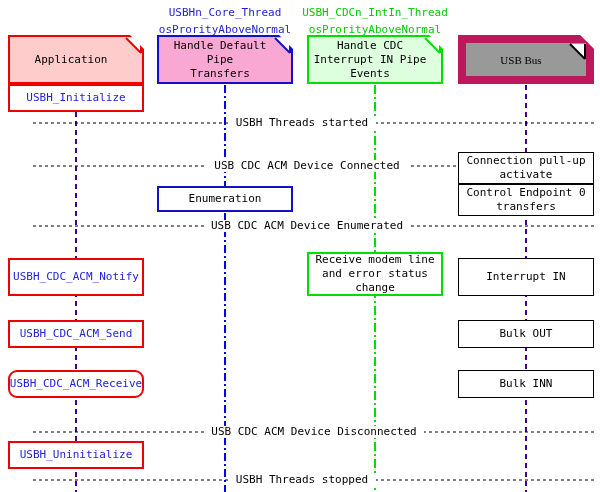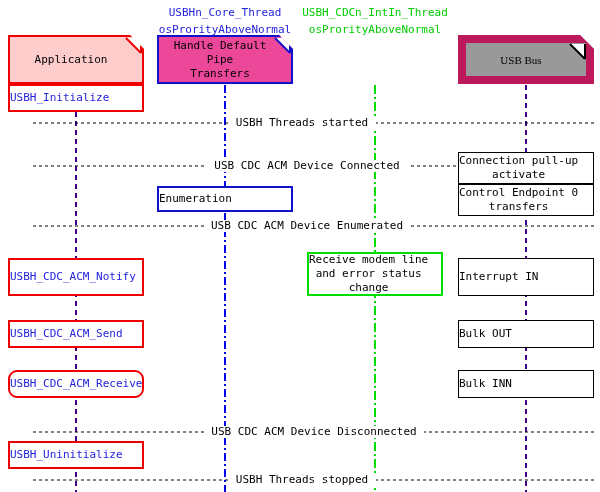--- a/index.html
+++ b/index.html
@@ -26,21 +26,21 @@
     text-align:center;line-height:14px;font-size:11px;
     white-space:pre-line;
     padding:2px 14px 2px 4px;
   }
   .note .fold{position:absolute;right:-1px;top:-1px;}
 
   
   .abox{
     position:absolute;box-sizing:border-box;border:1px solid #000;
     background:#ffffff;
-    display:flex;align-items:center;justify-content:flex-start;
+    display:flex;align-items:center;justify-content:center;
     text-align:center;line-height:14px;font-size:11px;
     white-space:pre-line;
   }
   .abox.red{border-color:#ee0000;color:#2222dd;}
   .abox.blue{border-color:#1111cc;color:#000000;}
   .abox.green{border-color:#00dd00;color:#000000;}
   .abox.black{border-color:#000000;color:#000000;}
 
   
   .msg{
@@ -83,32 +83,45 @@
               clip-path:polygon(0 0, calc(100% - 14px) 0, 100% 14px, 100% 100%, 0 100%);">
     <span>Application</span>
     <svg class="fold" width="18" height="18" viewBox="0 0 18 18" style="right:0;top:0;">
       <path d="M2 1 L17 16 L17 1 Z" fill="#ffffff" stroke="none"></path>
       <path d="M2 1 L17 16" stroke="#ee0000" stroke-width="2" fill="none"></path>
       <path d="M17 1 L17 16" stroke="#ee0000" stroke-width="2" fill="none"></path>
     </svg>
   </div>
 
   <div class="note" style="left:157px;top:35px;width:136px;height:49px;
-              background:#ec4899;color:#000;
+              background:#f9a8d4;color:#000;
               border:2px solid #1111cc;
               clip-path:polygon(0 0, calc(100% - 14px) 0, 100% 14px, 100% 100%, 0 100%);">
     <span>Handle Default Pipe
 Transfers</span>
     <svg class="fold" width="18" height="18" viewBox="0 0 18 18" style="right:0;top:0;">
       <path d="M2 1 L17 16 L17 1 Z" fill="#ffffff" stroke="none"></path>
       <path d="M2 1 L17 16" stroke="#1111cc" stroke-width="2" fill="none"></path>
       <path d="M17 1 L17 16" stroke="#1111cc" stroke-width="2" fill="none"></path>
     </svg>
   </div>
 
+  <div class="note" style="left:307px;top:35px;width:136px;height:49px;
+              background:#ddffdd;color:#000;
+              border:2px solid #00dd00;
+              clip-path:polygon(0 0, calc(100% - 14px) 0, 100% 14px, 100% 100%, 0 100%);">
+    <span>Handle CDC
+Interrupt IN Pipe
+Events</span>
+    <svg class="fold" width="18" height="18" viewBox="0 0 18 18" style="right:0;top:0;">
+      <path d="M2 1 L17 16 L17 1 Z" fill="#ffffff" stroke="none"></path>
+      <path d="M2 1 L17 16" stroke="#00dd00" stroke-width="2" fill="none"></path>
+      <path d="M17 1 L17 16" stroke="#00dd00" stroke-width="2" fill="none"></path>
+    </svg>
+  </div>
 
   <div class="note" style="left:458px;top:35px;width:136px;height:49px;
               background:#999999;color:#000;
               border:8px solid #be185d;
               clip-path:polygon(0 0, calc(100% - 14px) 0, 100% 14px, 100% 100%, 0 100%);font-family:Liberation Serif, serif;">
     <span>USB Bus</span>
     <svg class="fold" width="18" height="18" viewBox="0 0 18 18" style="right:0;top:0;">
       <path d="M2 1 L17 16 L17 1 Z" fill="#ffffff" stroke="none"></path>
       <path d="M2 1 L17 16" stroke="#000000" stroke-width="2" fill="none"></path>
       <path d="M17 1 L17 16" stroke="#000000" stroke-width="2" fill="none"></path>

